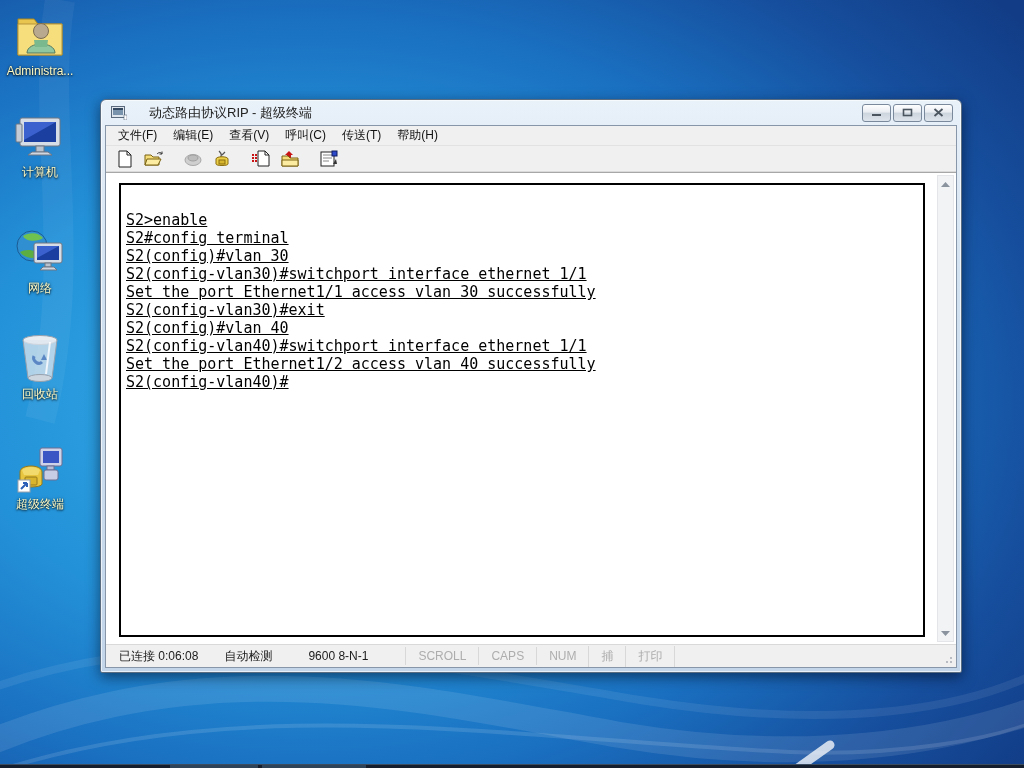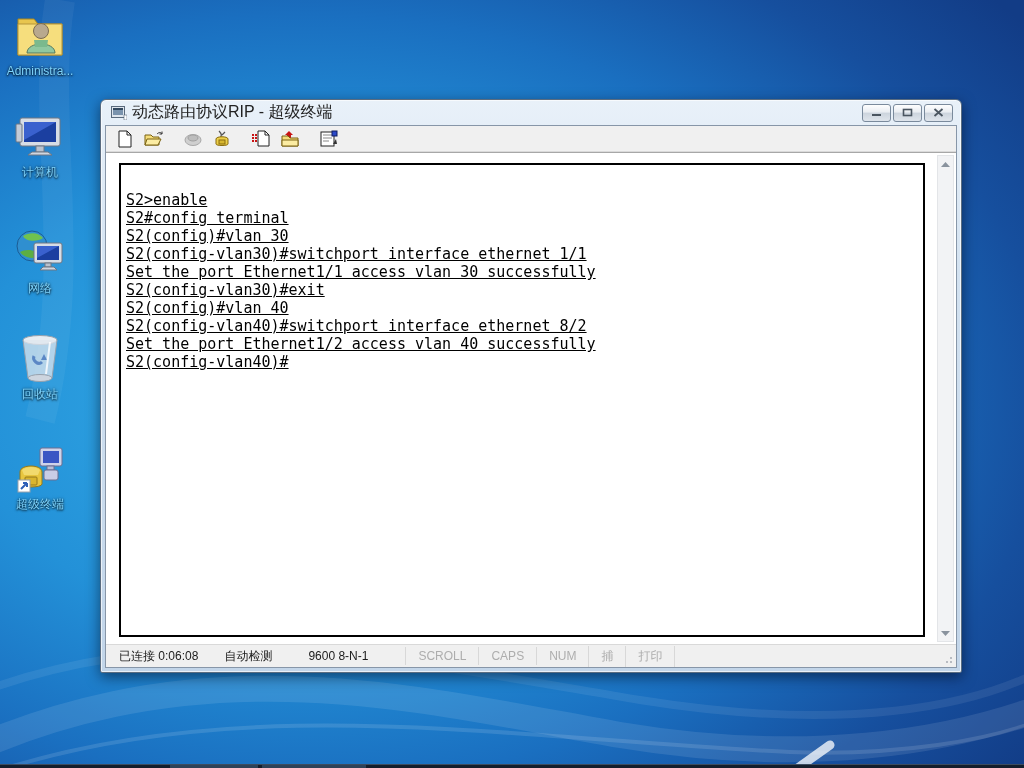--- a/index.html
+++ b/index.html
@@ -10,33 +10,33 @@
   
   .wallpaper { position:absolute; inset:0;
     background:
       radial-gradient(ellipse 900px 620px at 30% 52%, #35aee8 0%, #2391d8 38%, #1a6fc0 62%, #164f9e 82%, #123c86 100%);
   }
   .wallpaper svg { position:absolute; inset:0; }
 
   
   .desk-icon { position:absolute; left:2px; width:76px; text-align:center; cursor:pointer; }
   .desk-icon .glyph { width:52px; height:52px; margin:0 auto 3px; display:block; }
-  .desk-icon .lbl { color:#7dd3fc; font-size:12px; line-height:14px;
+  .desk-icon .lbl { color:#fef9c3; font-size:12px; line-height:14px;
     text-shadow:0 1px 2px rgba(0,0,0,.85), 0 0 3px rgba(0,0,0,.6); }
 
   
   .window { position:absolute; left:100px; top:99px; width:862px; height:574px;
     background:linear-gradient(180deg,#e9f1f9 0%,#d3e2f1 30%,#c2d5e9 100%);
     border:1px solid #5a6c80; border-radius:6px 6px 2px 2px;
     box-shadow:0 4px 14px rgba(0,10,30,.55), inset 0 0 0 1px rgba(255,255,255,.65);
     padding:0 4px 4px 4px; display:flex; flex-direction:column; }
 
   .titlebar { height:25px; display:flex; align-items:center; padding:0 4px 0 6px; flex:0 0 auto; }
   .title-icon { width:16px; height:14px; margin-right:5px; flex:0 0 auto; }
-  .title-text { font-size:16px; color:#222; white-space:nowrap; flex:1 1 auto; }
+  .title-text { font-size:13px; color:#222; white-space:nowrap; flex:1 1 auto;margin-left:17px; }
   .winbtns { display:flex; gap:2px; }
   .winbtn { width:29px; height:18px; border:1px solid #7a8a9c; border-radius:3px;
     background:linear-gradient(180deg,#fefefe 0%,#e9edf2 45%,#ccd4dd 50%,#dfe5ec 100%);
     display:flex; align-items:center; justify-content:center; cursor:pointer; }
   .winbtn svg { display:block; }
 
   .win-body { flex:1 1 auto; display:flex; flex-direction:column;
     border:1px solid #8796a8; background:#f0f0f0; min-height:0; }
 
   .menubar { height:20px; display:flex; align-items:center; padding-left:4px;
@@ -176,20 +176,28 @@
       <span class="winbtn">
         <svg width="11" height="9">
             <path d="M1.5,1 L9.5,8 M9.5,1 L1.5,8" stroke="#4a5560" stroke-width="1.8"></path>
           </svg>
       </span>
     </span>
   </div>
 
   <div class="win-body">
 
+    <div class="menubar">
+      <span class="menu-item">文件(F)</span>
+      <span class="menu-item">编辑(E)</span>
+      <span class="menu-item">查看(V)</span>
+      <span class="menu-item">呼叫(C)</span>
+      <span class="menu-item">传送(T)</span>
+      <span class="menu-item">帮助(H)</span>
+    </div>
 
     <div class="toolbar">
       <span class="tbtn">
         <svg width="16" height="18" viewBox="0 0 16 18">
           <path d="M2,1 L10,1 L14,5 L14,17 L2,17 Z" fill="#fff" stroke="#222"></path>
           <path d="M10,1 L10,5 L14,5" fill="none" stroke="#222"></path>
         </svg>
       </span>
       <span class="tbtn">
         <svg width="20" height="16" viewBox="0 0 20 16">
@@ -244,21 +252,21 @@
 
     <div class="client">
       <div class="term-box">
         <div class="term-line">S2&gt;enable</div>
         <div class="term-line">S2#config terminal</div>
         <div class="term-line">S2(config)#vlan 30</div>
         <div class="term-line">S2(config-vlan30)#switchport interface ethernet 1/1</div>
         <div class="term-line">Set the port Ethernet1/1 access vlan 30 successfully</div>
         <div class="term-line">S2(config-vlan30)#exit</div>
         <div class="term-line">S2(config)#vlan 40</div>
-        <div class="term-line">S2(config-vlan40)#switchport interface ethernet 8/2</div>
+        <div class="term-line">S2(config-vlan40)#switchport interface ethernet 1/1</div>
         <div class="term-line">Set the port Ethernet1/2 access vlan 40 successfully</div>
         <div class="term-line">S2(config-vlan40)#</div>
       </div>
       <div class="vscroll">
         <span class="sb-btn">
           <svg width="9" height="5">
               <path d="M0,5 L4.5,0 L9,5 Z" fill="#8a939e"></path>
             </svg>
         </span>
         <span class="sb-btn">

